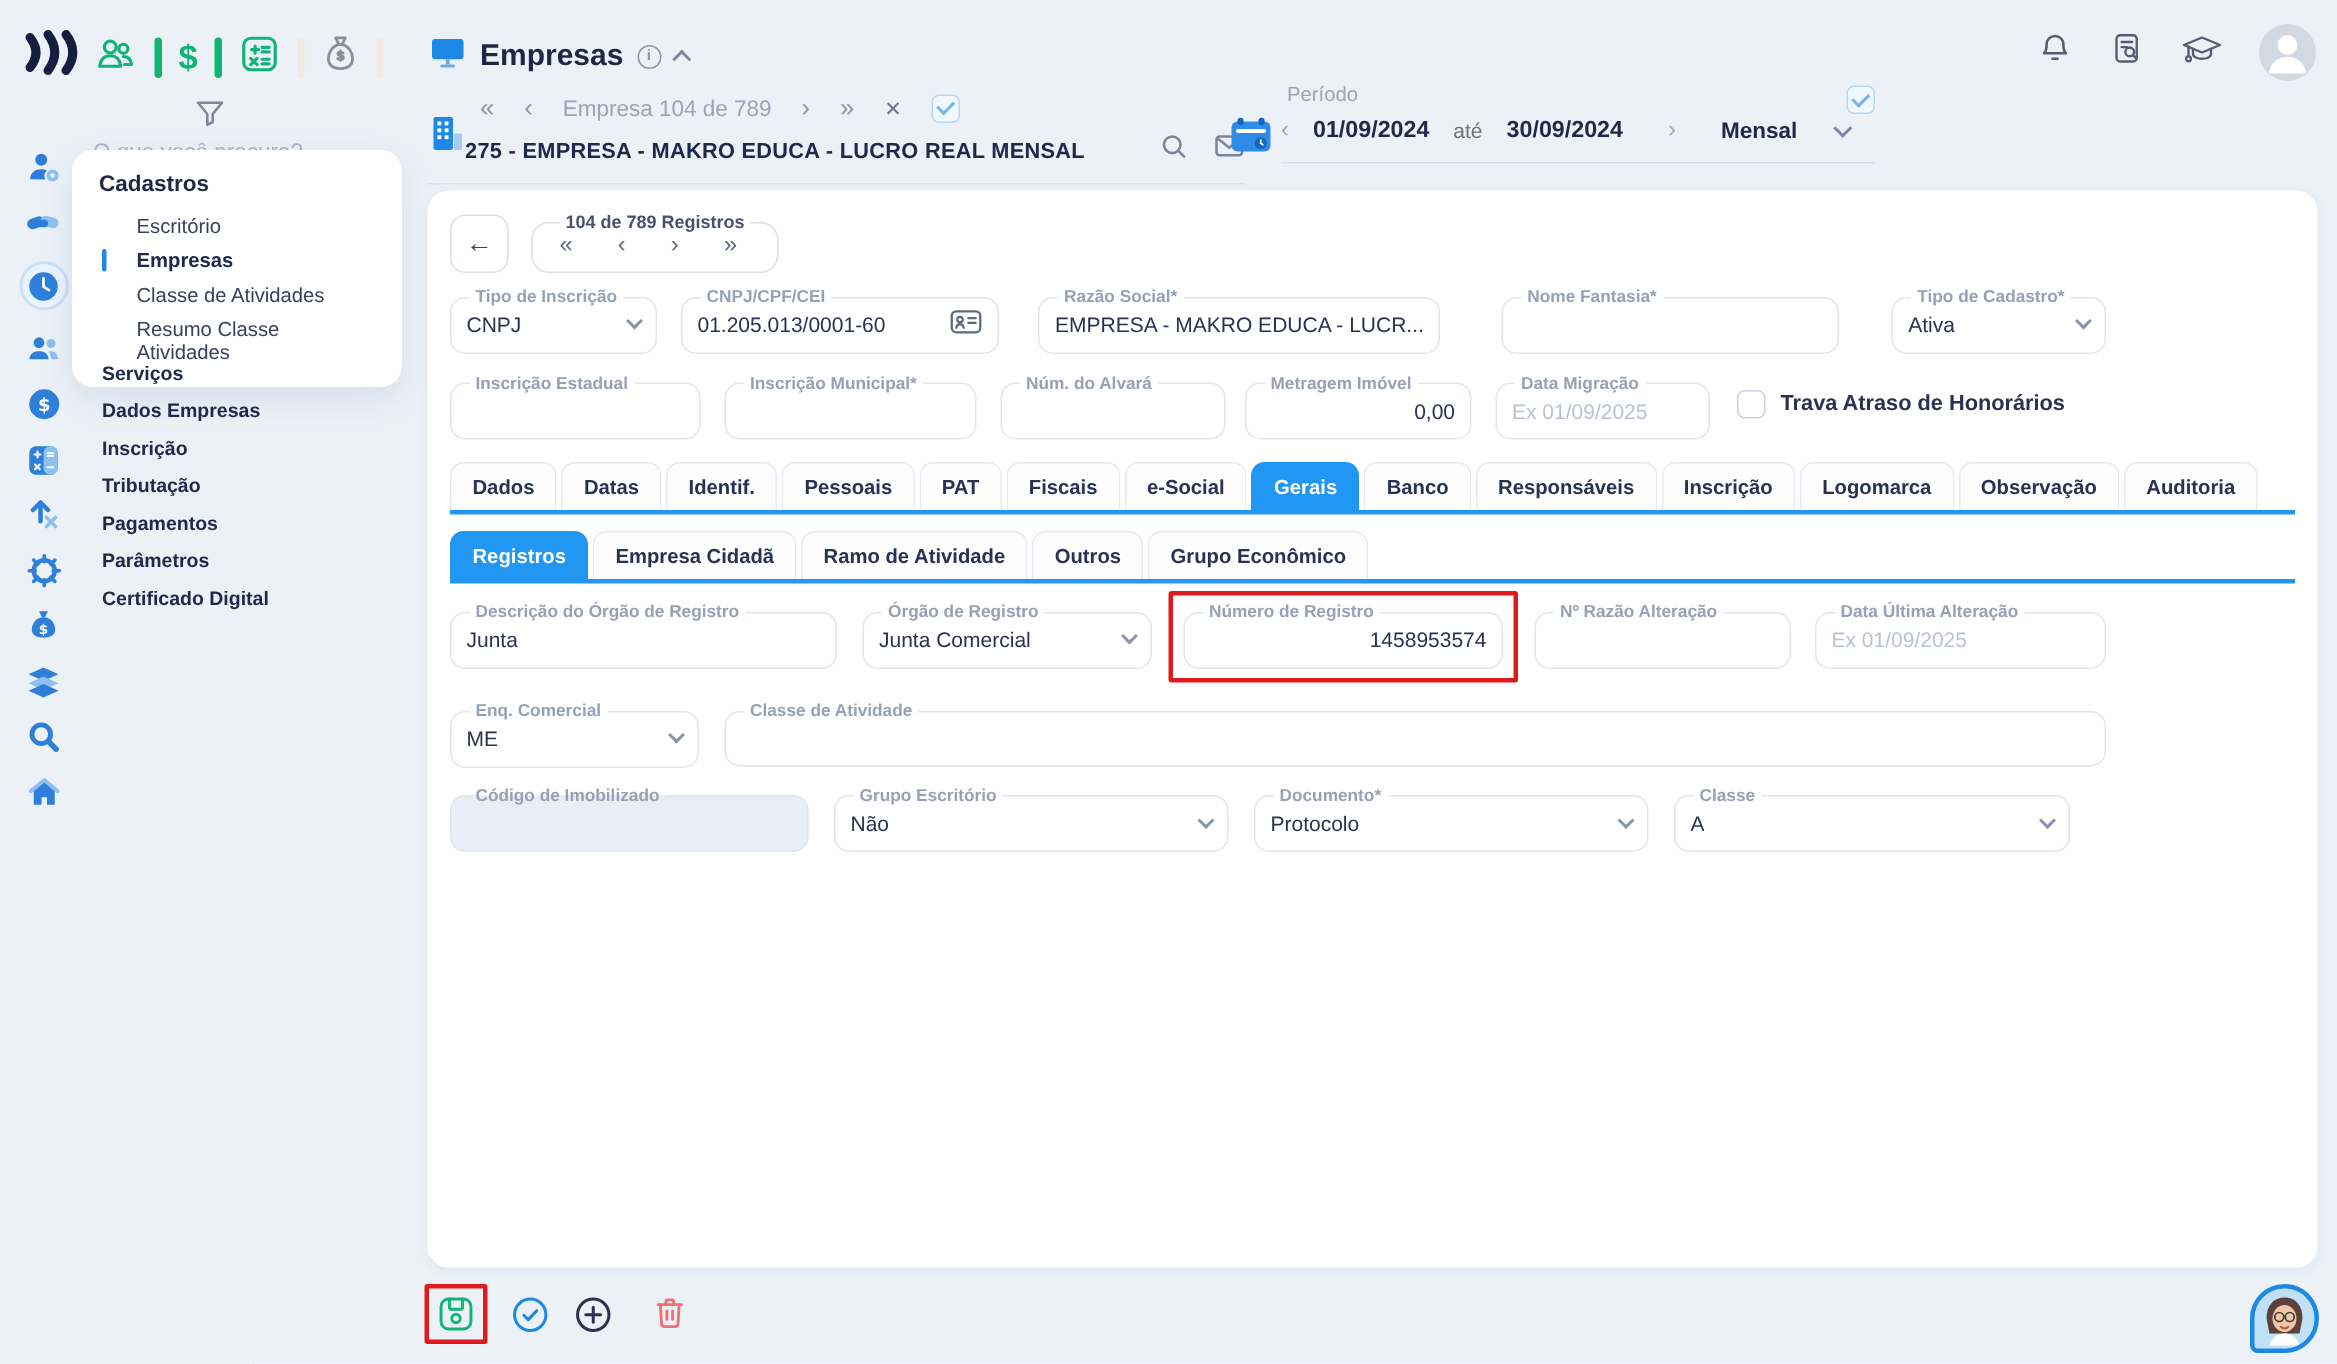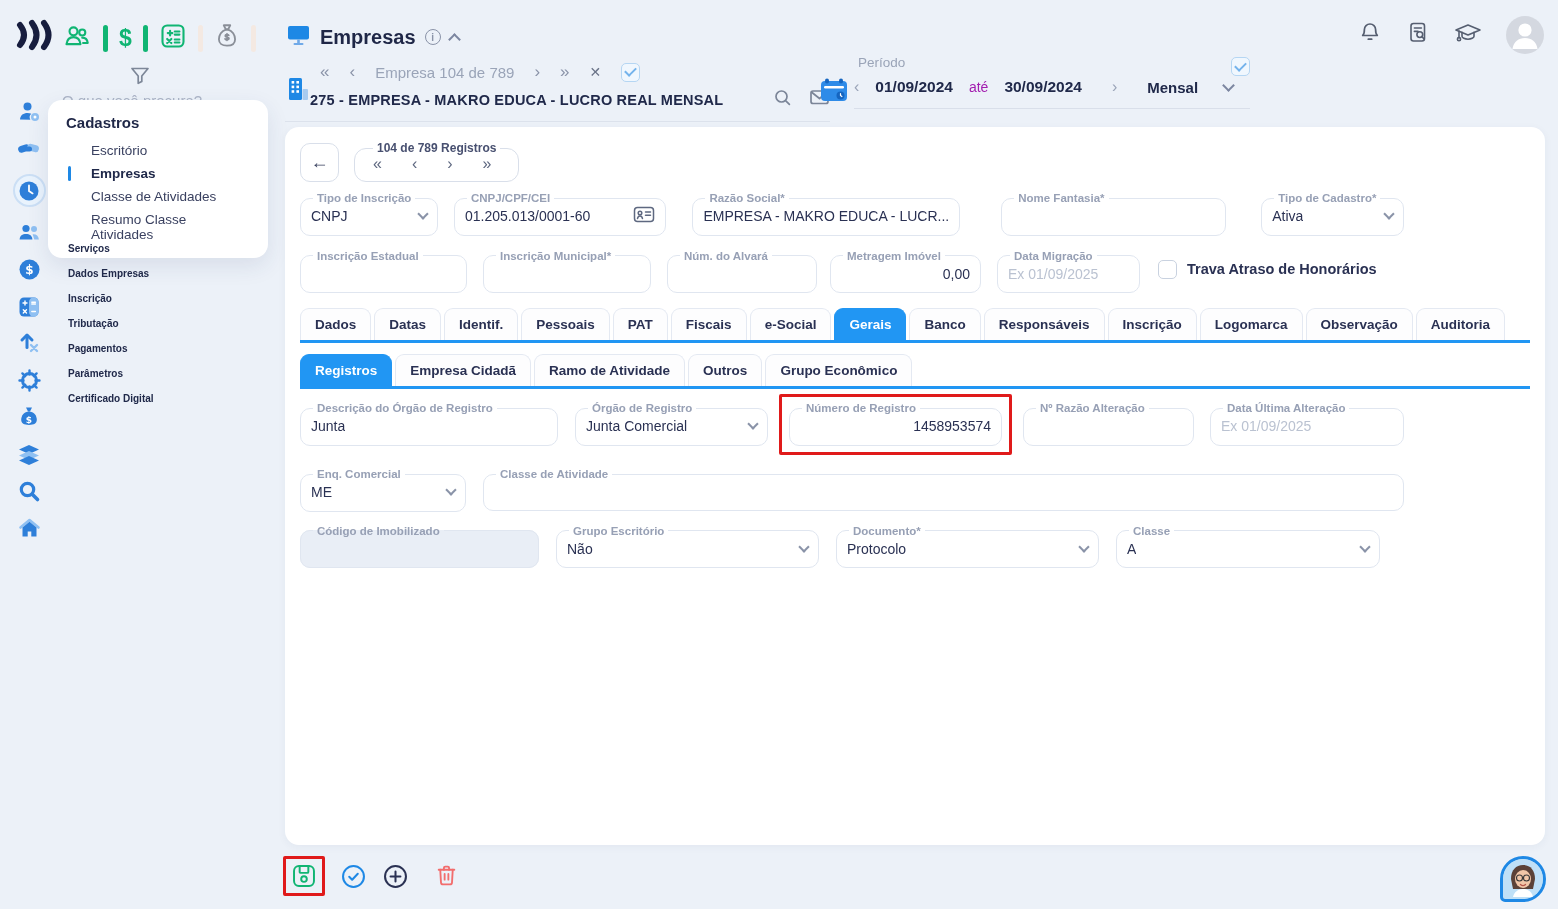--- a/index.html
+++ b/index.html
@@ -43,40 +43,40 @@
   
   .flyout { left:48px; top:100px; width:220px; background:#fff; border-radius:14px;
     box-shadow:0 8px 22px rgba(40,60,110,.10); padding:12px 0 12px 0; }
   .flyout-header { font-size:15px; font-weight:800; color:#1F2747; padding:2px 18px 8px; }
   .flyout-item { font-size:13.5px; color:#3A4160; padding:4px 18px 4px 20px; display:flex; align-items:center; gap:20px; cursor:pointer; }
   .flyout-item .marker { width:3px; height:15px; border-radius:2px; background:transparent; }
   .flyout-item.active { font-weight:700; color:#20294A; }
   .flyout-item.active .marker { background:#1E88E5; }
 
   .menu-list { left:68px; top:236px; }
-  .menu-item { font-size:10px; font-weight:800; color:#20294A; line-height:25px; cursor:pointer; }
+  .menu-item { font-size:13px; font-weight:800; color:#20294A; line-height:25px; cursor:pointer; }
 
   
   .recnav { left:285px; top:62px; width:560px; }
   .recnav-line1 { display:flex; align-items:center; gap:20px; padding-left:35px; color:#8A93A8; font-size:15px; }
   .recnav-line1 .glyph { font-size:17px; color:#8A93A8; cursor:pointer; }
   .recnav-counter { color:#9AA4B8; }
   .recnav-close { font-size:14px; color:#6A7388; cursor:pointer; }
   .recnav-line2 { display:flex; align-items:center; margin-top:6px; padding:0 0 9px 25px;
     border-bottom:1.5px solid #DCE2EC; width:545px; }
   .company { font-size:14.5px; font-weight:800; color:#20294A; letter-spacing:.2px; }
   .recnav-icons { margin-left:auto; display:flex; gap:16px; }
 
   
   .period { left:816px; top:55px; width:436px; }
   .period-label { margin-left:42px; color:#9AA4B8; font-size:13.5px; }
   .period-row { margin-left:38px; margin-top:8px; display:flex; align-items:center; gap:16px;
     border-bottom:1.5px solid #D9DFEA; padding-bottom:12px; width:396px; }
   .period-date { font-size:15.5px; font-weight:800; color:#20294A; }
-  .period-until { color:#a21caf; font-size:14px; }
+  .period-until { color:#737373; font-size:14px; }
   .period-mode { font-size:15px; font-weight:800; color:#20294A; margin-left:14px; }
   .pchev { font-size:16px; color:#9AA4B8; cursor:pointer; }
   .chev-dn { width:9px; height:9px; border-right:2.2px solid #7C86A0; border-bottom:2.2px solid #7C86A0;
     transform:rotate(45deg); margin-top:-4px; margin-left:10px; }
 
   
   .cbx { width:19px; height:19px; border-radius:5px; display:flex; align-items:center; justify-content:center; cursor:pointer; }
   .cbx.checked { background:#F0F7FE; border:1.5px solid #B5D6F3; }
   .cbx.checked::after { content:""; width:9px; height:5px; border-left:2px solid #74B3EC; border-bottom:2px solid #74B3EC;
     transform:rotate(-45deg); margin-top:-3px; }

